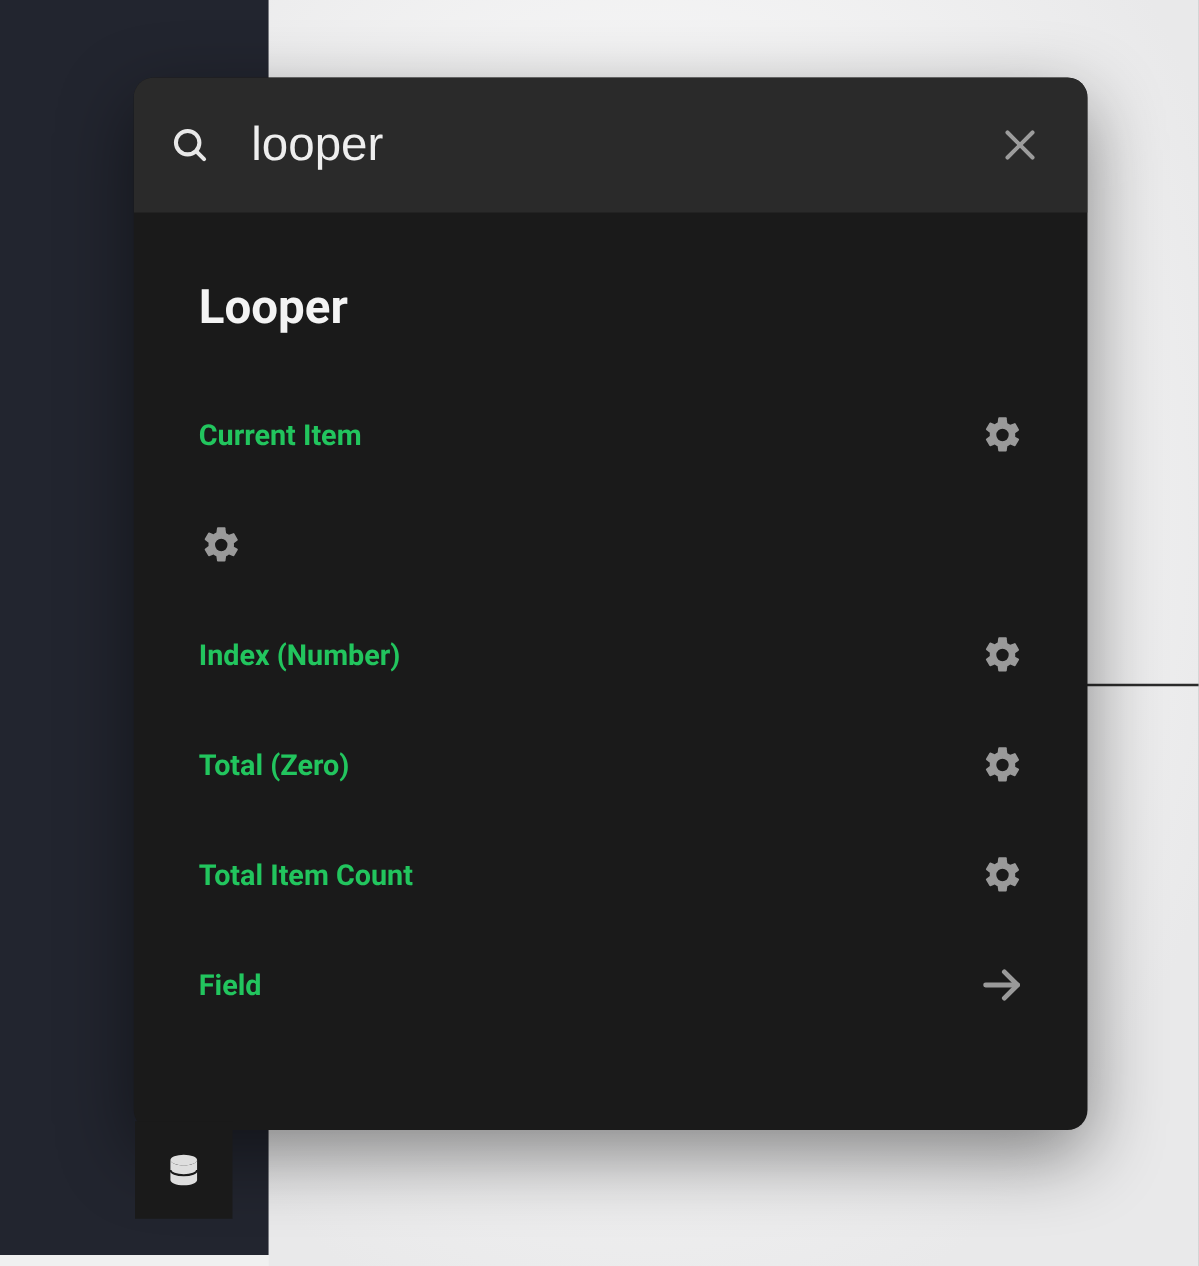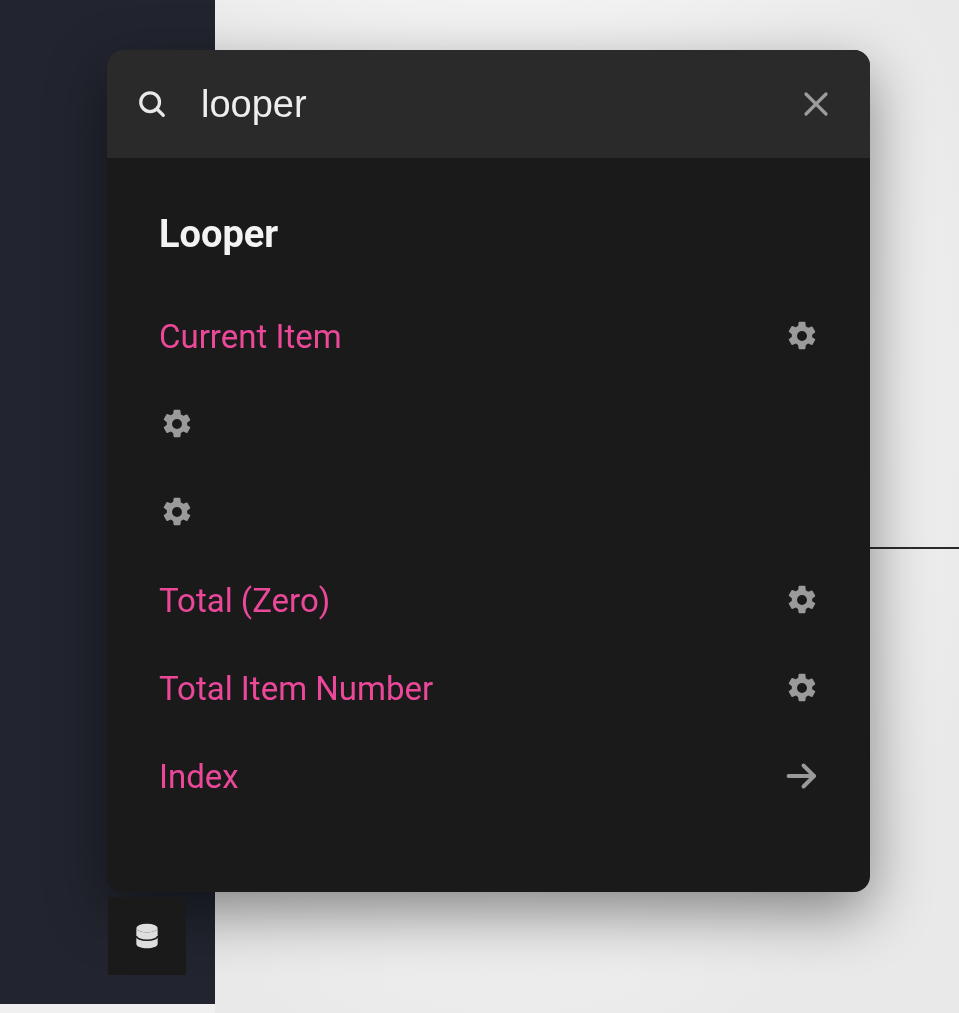--- a/index.html
+++ b/index.html
@@ -20,21 +20,21 @@
     background: radial-gradient(ellipse at 40% 40%, #ffffff 0%, #e9e9ea 80%);
   }
   .canvas-line {
     position: absolute;
     top: 547px; left: 0; right: 0;
     border-top: 2px solid #2b2b2b;
   }
 
   .panel {
     position: absolute;
-    left: 107px; top: 50px;
+    left: 107px; top: 62px;
     width: 763px;
     border-radius: 16px;
     background: #1a1a1a;
     box-shadow: 0 20px 60px rgba(0,0,0,0.45);
     overflow: hidden;
   }
   .search-row {
     display: flex;
     align-items: center;
     height: 108px;
@@ -76,23 +76,23 @@
     margin-bottom: 36px;
   }
   .item {
     display: flex;
     align-items: center;
     justify-content: space-between;
     height: 88px;
     cursor: pointer;
   }
   .item-label {
-    color: #ec4899;
-    font-size: 33px;
-    font-weight: 400;
+    color: #22c55e;
+    font-size: 23px;
+    font-weight: 700;
   }
   .item-icon {
     color: #9a9a9a;
     width: 36px; height: 36px;
     display: flex; align-items: center; justify-content: center;
   }
 
   .toolbar-btn {
     position: absolute;
     left: 108px; top: 897px;
@@ -145,47 +145,48 @@
 
     <div class="item">
       <span class="item-icon">
         <svg viewBox="0 0 24 24" width="34" height="34" fill="currentColor">
             <path d="M19.14,12.94a7.07,7.07,0,0,0,.05-.94,7.07,7.07,0,0,0-.05-.94l2.03-1.58a.5.5,0,0,0,.12-.64l-1.92-3.32a.5.5,0,0,0-.61-.22l-2.39.96a7.22,7.22,0,0,0-1.62-.94l-.36-2.54A.5.5,0,0,0,13.9,2h-3.8a.5.5,0,0,0-.49.42L9.25,4.96a7.22,7.22,0,0,0-1.62.94l-2.39-.96a.5.5,0,0,0-.61.22L2.71,8.48a.5.5,0,0,0,.12.64l2.03,1.58a7.07,7.07,0,0,0-.05.94,7.07,7.07,0,0,0,.05.94L2.83,14.16a.5.5,0,0,0-.12.64l1.92,3.32a.5.5,0,0,0,.61.22l2.39-.96a7.22,7.22,0,0,0,1.62.94l.36,2.54a.5.5,0,0,0,.49.42h3.8a.5.5,0,0,0,.49-.42l.36-2.54a7.22,7.22,0,0,0,1.62-.94l2.39.96a.5.5,0,0,0,.61-.22l1.92-3.32a.5.5,0,0,0-.12-.64ZM12,15.5A3.5,3.5,0,1,1,15.5,12,3.5,3.5,0,0,1,12,15.5Z"></path>
           </svg>
       </span>
     </div>
 
     <div class="item">
+      <span class="item-label">Index (Number)</span>
       <span class="item-icon">
         <svg viewBox="0 0 24 24" width="34" height="34" fill="currentColor">
             <path d="M19.14,12.94a7.07,7.07,0,0,0,.05-.94,7.07,7.07,0,0,0-.05-.94l2.03-1.58a.5.5,0,0,0,.12-.64l-1.92-3.32a.5.5,0,0,0-.61-.22l-2.39.96a7.22,7.22,0,0,0-1.62-.94l-.36-2.54A.5.5,0,0,0,13.9,2h-3.8a.5.5,0,0,0-.49.42L9.25,4.96a7.22,7.22,0,0,0-1.62.94l-2.39-.96a.5.5,0,0,0-.61.22L2.71,8.48a.5.5,0,0,0,.12.64l2.03,1.58a7.07,7.07,0,0,0-.05.94,7.07,7.07,0,0,0,.05.94L2.83,14.16a.5.5,0,0,0-.12.64l1.92,3.32a.5.5,0,0,0,.61.22l2.39-.96a7.22,7.22,0,0,0,1.62.94l.36,2.54a.5.5,0,0,0,.49.42h3.8a.5.5,0,0,0,.49-.42l.36-2.54a7.22,7.22,0,0,0,1.62-.94l2.39.96a.5.5,0,0,0,.61-.22l1.92-3.32a.5.5,0,0,0-.12-.64ZM12,15.5A3.5,3.5,0,1,1,15.5,12,3.5,3.5,0,0,1,12,15.5Z"></path>
           </svg>
       </span>
     </div>
 
     <div class="item">
       <span class="item-label">Total (Zero)</span>
       <span class="item-icon">
         <svg viewBox="0 0 24 24" width="34" height="34" fill="currentColor">
             <path d="M19.14,12.94a7.07,7.07,0,0,0,.05-.94,7.07,7.07,0,0,0-.05-.94l2.03-1.58a.5.5,0,0,0,.12-.64l-1.92-3.32a.5.5,0,0,0-.61-.22l-2.39.96a7.22,7.22,0,0,0-1.62-.94l-.36-2.54A.5.5,0,0,0,13.9,2h-3.8a.5.5,0,0,0-.49.42L9.25,4.96a7.22,7.22,0,0,0-1.62.94l-2.39-.96a.5.5,0,0,0-.61.22L2.71,8.48a.5.5,0,0,0,.12.64l2.03,1.58a7.07,7.07,0,0,0-.05.94,7.07,7.07,0,0,0,.05.94L2.83,14.16a.5.5,0,0,0-.12.64l1.92,3.32a.5.5,0,0,0,.61.22l2.39-.96a7.22,7.22,0,0,0,1.62.94l.36,2.54a.5.5,0,0,0,.49.42h3.8a.5.5,0,0,0,.49-.42l.36-2.54a7.22,7.22,0,0,0,1.62-.94l2.39.96a.5.5,0,0,0,.61-.22l1.92-3.32a.5.5,0,0,0-.12-.64ZM12,15.5A3.5,3.5,0,1,1,15.5,12,3.5,3.5,0,0,1,12,15.5Z"></path>
           </svg>
       </span>
     </div>
 
     <div class="item">
-      <span class="item-label">Total Item Number</span>
-      <span class="item-icon">
-        <svg viewBox="0 0 24 24" width="34" height="34" fill="currentColor">
-            <path d="M19.14,12.94a7.07,7.07,0,0,0,.05-.94,7.07,7.07,0,0,0-.05-.94l2.03-1.58a.5.5,0,0,0,.12-.64l-1.92-3.32a.5.5,0,0,0-.61-.22l-2.39.96a7.22,7.22,0,0,0-1.62-.94l-.36-2.54A.5.5,0,0,0,13.9,2h-3.8a.5.5,0,0,0-.49.42L9.25,4.96a7.22,7.22,0,0,0-1.62.94l-2.39-.96a.5.5,0,0,0-.61.22L2.71,8.48a.5.5,0,0,0,.12.64l2.03,1.58a7.07,7.07,0,0,0-.05.94,7.07,7.07,0,0,0,.05.94L2.83,14.16a.5.5,0,0,0-.12.64l1.92,3.32a.5.5,0,0,0,.61.22l2.39-.96a7.22,7.22,0,0,0,1.62.94l.36,2.54a.5.5,0,0,0,.49.42h3.8a.5.5,0,0,0,.49-.42l.36-2.54a7.22,7.22,0,0,0,1.62-.94l2.39.96a.5.5,0,0,0,.61-.22l1.92-3.32a.5.5,0,0,0-.12-.64ZM12,15.5A3.5,3.5,0,1,1,15.5,12,3.5,3.5,0,0,1,12,15.5Z"></path>
-          </svg>
-      </span>
-    </div>
-
-    <div class="item">
-      <span class="item-label">Index</span>
+      <span class="item-label">Total Item Count</span>
+      <span class="item-icon">
+        <svg viewBox="0 0 24 24" width="34" height="34" fill="currentColor">
+            <path d="M19.14,12.94a7.07,7.07,0,0,0,.05-.94,7.07,7.07,0,0,0-.05-.94l2.03-1.58a.5.5,0,0,0,.12-.64l-1.92-3.32a.5.5,0,0,0-.61-.22l-2.39.96a7.22,7.22,0,0,0-1.62-.94l-.36-2.54A.5.5,0,0,0,13.9,2h-3.8a.5.5,0,0,0-.49.42L9.25,4.96a7.22,7.22,0,0,0-1.62.94l-2.39-.96a.5.5,0,0,0-.61.22L2.71,8.48a.5.5,0,0,0,.12.64l2.03,1.58a7.07,7.07,0,0,0-.05.94,7.07,7.07,0,0,0,.05.94L2.83,14.16a.5.5,0,0,0-.12.64l1.92,3.32a.5.5,0,0,0,.61.22l2.39-.96a7.22,7.22,0,0,0,1.62.94l.36,2.54a.5.5,0,0,0,.49.42h3.8a.5.5,0,0,0,.49-.42l.36-2.54a7.22,7.22,0,0,0,1.62-.94l2.39.96a.5.5,0,0,0,.61-.22l1.92-3.32a.5.5,0,0,0-.12-.64ZM12,15.5A3.5,3.5,0,1,1,15.5,12,3.5,3.5,0,0,1,12,15.5Z"></path>
+          </svg>
+      </span>
+    </div>
+
+    <div class="item">
+      <span class="item-label">Field</span>
       <span class="item-icon">
         <svg viewBox="0 0 24 24" width="36" height="36" fill="none" stroke="currentColor" stroke-width="2.6" stroke-linecap="round" stroke-linejoin="round">
           <line x1="3" y1="12" x2="20" y2="12"></line>
           <polyline points="13 5 20 12 13 19"></polyline>
         </svg>
       </span>
     </div>
 
   </div>
 </div>

